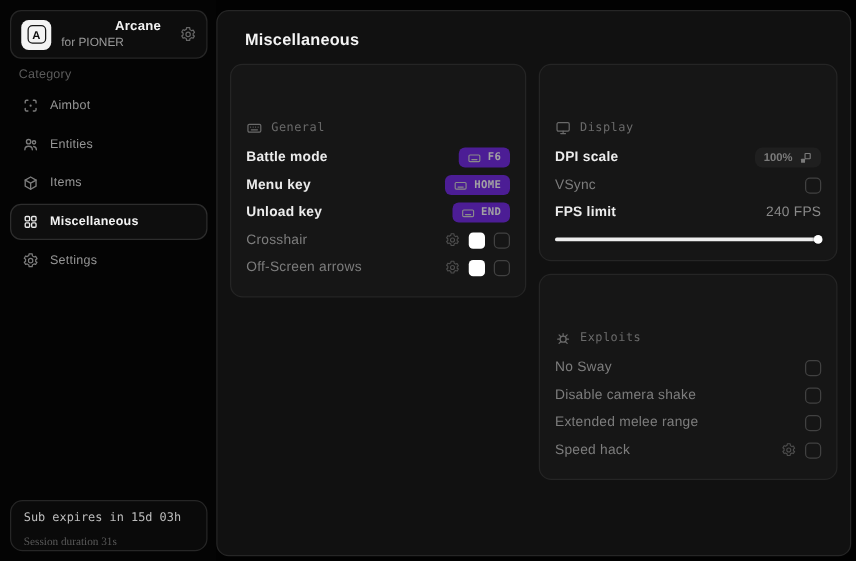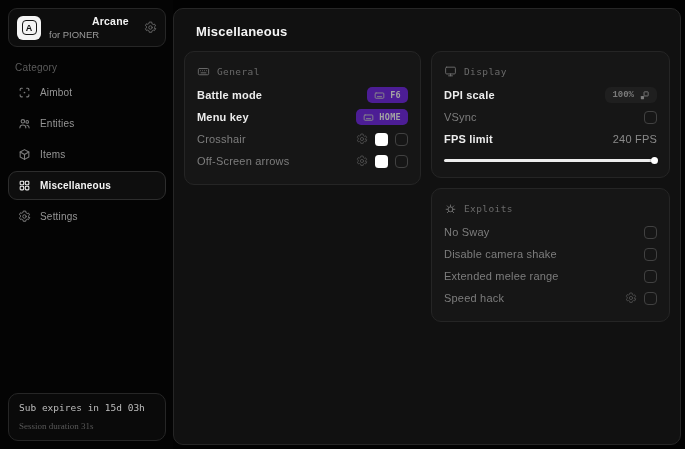--- a/index.html
+++ b/index.html
@@ -9,48 +9,48 @@
 
   
   .sidebar { width:178px; height:100%; display:flex; flex-direction:column; padding:8px 7px 8px 8px; background:#040404; }
   .brand { display:flex; align-items:center; gap:8px; border:1px solid #262626; background:#0d0d0d; border-radius:9px; padding:6px 8px; }
   .logo { width:24px; height:24px; background:#f4f4f4; border-radius:6px; display:flex; align-items:center; justify-content:center; flex:none; }
   .logo-inner { width:15px; height:15px; border:1.6px solid #161616; border-radius:4px; display:flex; align-items:center; justify-content:center; font-weight:800; font-size:9px; color:#101010; }
   .brand-text { display:flex; flex-direction:column; }
   .brand-title { font-size:10.5px; font-weight:700; color:#f2f2f2; letter-spacing:.2px;margin-left:43px; }
   .brand-sub { font-size:9.5px; color:#9a9a9a; margin-top:2px; }
   .brand-gear { margin-left:auto; color:#666; display:flex; }
-  .cat-label { margin:15px 0 5px 7px; font-size:10px; color:#5c5c5c; letter-spacing:.2px; }
+  .cat-label { margin:7px 0 5px 7px; font-size:10px; color:#5c5c5c; letter-spacing:.2px; }
   .nav { display:flex; flex-direction:column; gap:2px; }
   .nav-item { display:flex; align-items:center; gap:9px; padding:7px 9px; color:#969696; font-size:10px; font-weight:500; border:1px solid transparent; border-radius:9px; letter-spacing:.2px; }
   .nav-item .nicon { display:flex; color:#7c7c7c; }
   .nav-item.selected { border-color:#2d2d2d; background:#0e0e0e; color:#f3f3f3; font-weight:700; }
   .nav-item.selected .nicon { color:#eaeaea; }
-  .sub-card { margin-top:auto; border:1px solid #262626; border-radius:10px; padding:8px 10px 9px; background:#0a0a0a; }
+  .sub-card { margin-top:auto; border:1px solid #262626; border-radius:10px; padding:8px 10px 2px; background:#0a0a0a; }
   .sub1 { font-family:"DejaVu Sans Mono", monospace; font-size:9.5px; color:#bdbdbd; }
   .sub2 { font-family:Liberation Serif, serif; font-size:9px; color:#595959; margin-top:8px; }
 
   
   .main { flex:1; margin:8px 4px 4px 0; background:#111111; border:1px solid #262626; border-radius:10px; display:flex; flex-direction:column; }
   .page-title { padding:15px 22px 12px; font-size:13px; font-weight:700; color:#f4f4f4; letter-spacing:.2px; }
   .columns { display:flex; gap:10px; padding:0 10px; align-items:flex-start; }
   .card { background:#161616; border:1px solid #252525; border-radius:10px; padding:10px 12px 12px; }
   .card-general { width:237px; }
   .col-right { width:239px; display:flex; flex-direction:column; gap:10px; }
-  .card-header { display:flex; align-items:center; gap:7px; color:#6a6a6a; font-family:"DejaVu Sans Mono", monospace; font-size:9.5px; letter-spacing:.4px; height:18px; margin-bottom:4px; }
+  .card-header { display:flex; align-items:center; gap:7px; color:#6a6a6a; font-family:"DejaVu Sans Mono", monospace; font-size:9.5px; letter-spacing:.4px; height:18px; margin-bottom:4px;margin-top:31px; }
   .row { display:flex; align-items:center; justify-content:space-between; height:22px; }
   .lbl { font-size:11px; font-weight:700; color:#ececec; letter-spacing:.2px; }
   .lbl.dim { color:#7d7d7d; font-weight:500; }
   .kbd-badge { display:inline-flex; align-items:center; gap:5px; background:#4c1d95; border-radius:5px; padding:2.5px 7px; color:#a3a3a3; font-family:"DejaVu Sans Mono", monospace; font-size:8.5px; font-weight:700; letter-spacing:.3px; }
   .kbd-badge svg { color:#8a8a8a; }
   .ctrl-group { display:flex; align-items:center; gap:7px; }
   .mini-gear { display:flex; color:#4d4d4d; }
   .swatch { width:13px; height:13px; border-radius:3.5px; background:#ffffff; }
   .checkbox { width:13px; height:13px; border-radius:4px; border:1.5px solid #414141; background:transparent; }
-  .select-badge { display:inline-flex; align-items:center; gap:5px; background:#1f1f1f; border-radius:6px; padding:2.5px 7px; color:#7b7b7b; font-family:Liberation Mono, monospace; font-size:9px; font-weight:700; }
+  .select-badge { display:inline-flex; align-items:center; gap:5px; background:#1f1f1f; border-radius:6px; padding:2.5px 7px; color:#7b7b7b; font-family:Liberation Sans, sans-serif; font-size:9px; font-weight:700; }
   .fps-val { font-size:11px; color:#8a8a8a; letter-spacing:.2px; }
   .slider-row { margin-top:5px; height:10px; display:flex; align-items:center; }
   .slider-track { position:relative; width:100%; height:3px; background:#ededed; border-radius:3px; }
   .slider-knob { position:absolute; right:-1px; top:-2px; width:7px; height:7px; border-radius:50%; background:#ffffff; box-shadow:0 0 2px rgba(0,0,0,.6); }
   svg { display:block; }
 </style>
 </head>
 <body>
 
 <div class="app">
@@ -164,20 +164,30 @@
           <span class="lbl">Menu key</span>
           <span class="kbd-badge">
             <svg width="11" height="11" viewBox="0 0 24 24" fill="none" stroke="currentColor" stroke-width="2" stroke-linecap="round">
                 <rect x="2.5" y="6.5" width="19" height="11.5" rx="2"></rect>
                 <path d="M7.5 14.5h9"></path>
               </svg>
             <span>HOME</span>
           </span>
         </div>
 
+        <div class="row">
+          <span class="lbl">Unload key</span>
+          <span class="kbd-badge">
+            <svg width="11" height="11" viewBox="0 0 24 24" fill="none" stroke="currentColor" stroke-width="2" stroke-linecap="round">
+                <rect x="2.5" y="6.5" width="19" height="11.5" rx="2"></rect>
+                <path d="M7.5 14.5h9"></path>
+              </svg>
+            <span>END</span>
+          </span>
+        </div>
 
         <div class="row">
           <span class="lbl dim">Crosshair</span>
           <span class="ctrl-group">
             <span class="mini-gear">
               <svg width="12" height="12" viewBox="0 0 24 24" fill="none" stroke="currentColor" stroke-width="1.8" stroke-linecap="round" stroke-linejoin="round">
                   <circle cx="12" cy="12" r="3.2"></circle>
                   <path d="M19.4 13.4a7.6 7.6 0 000-2.8l2-1.5-2-3.4-2.3.9a7.6 7.6 0 00-2.4-1.4L14.3 2h-4.6l-.4 2.6A7.6 7.6 0 006.9 6l-2.3-.9-2 3.4 2 1.5a7.6 7.6 0 000 2.8l-2 1.5 2 3.4 2.3-.9a7.6 7.6 0 002.4 1.4l.4 2.6h4.6l.4-2.6a7.6 7.6 0 002.4-1.4l2.3.9 2-3.4z"></path>
                 </svg>
             </span>

